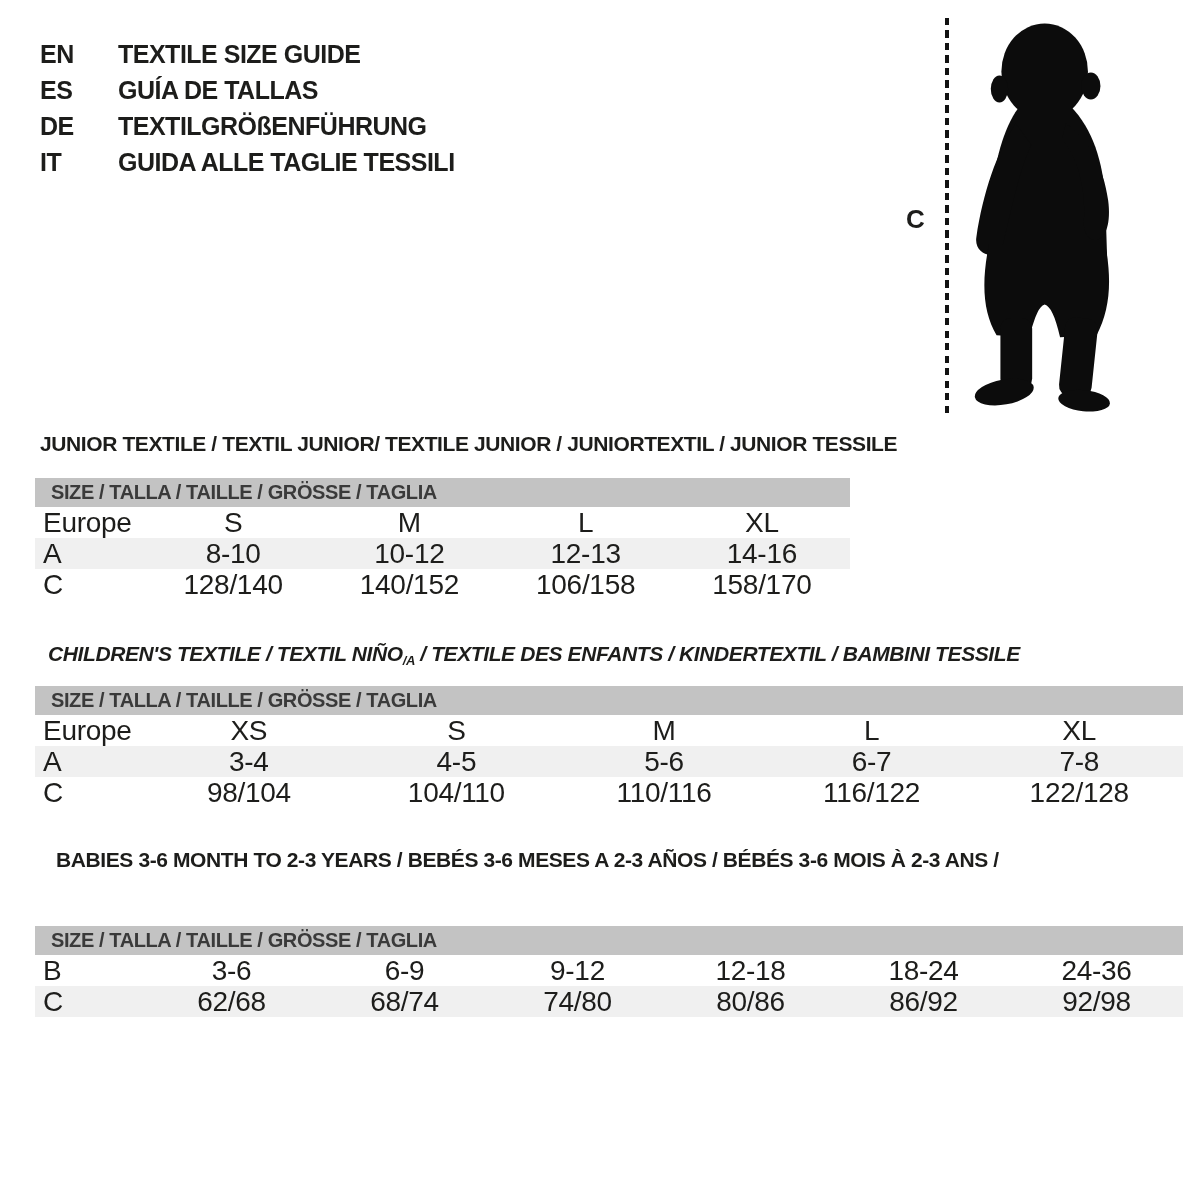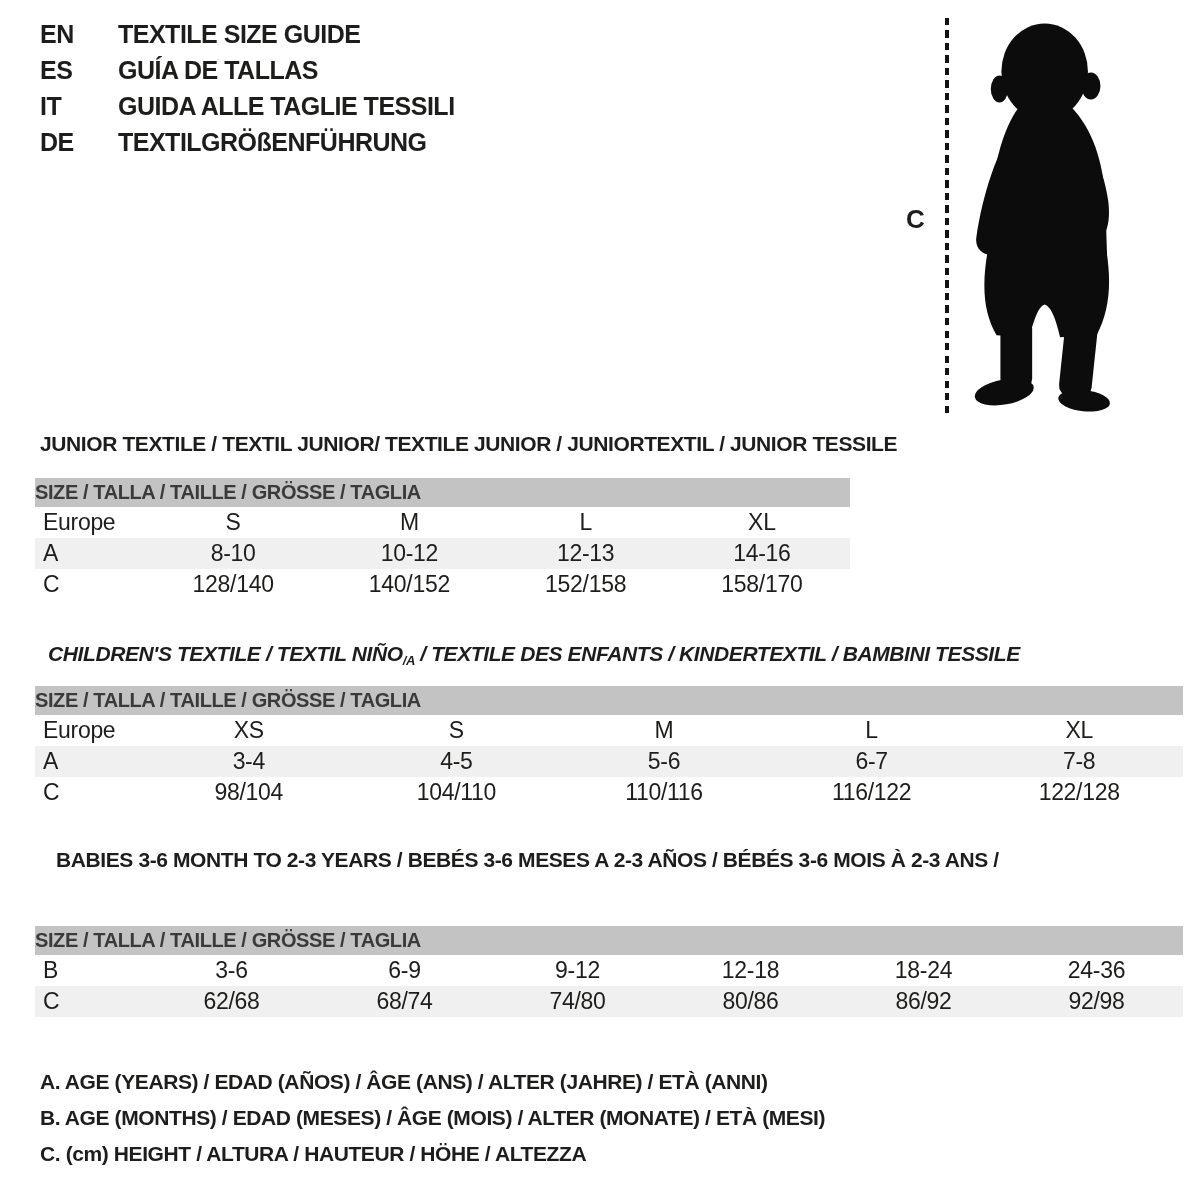--- a/index.html
+++ b/index.html
@@ -5,21 +5,21 @@
   html, body { margin:0; padding:0; }
   body {
     width:1200px; height:1200px;
     background:#ffffff;
     font-family:"Liberation Sans", sans-serif;
     color:#1d1d1b;
   }
   .page { position:relative; width:1200px; height:1200px; overflow:hidden; background:#ffffff; }
 
   
-  .lang-list { position:absolute; left:40px; top:16px; }
+  .lang-list { position:absolute; left:40px; top:36px; }
   .lang-row { display:flex; align-items:center; height:36px; }
   .lang-code, .lang-label {
     font-weight:bold; font-size:25px; letter-spacing:-0.5px; white-space:nowrap;
   }
   .lang-code { width:78px; }
 
   
   .figure-c {
     position:absolute; left:906px; top:204px;
     font-weight:bold; font-size:26px;
@@ -41,23 +41,23 @@
   .sub { font-size:13px; vertical-align:-4px; }
 
   
   .table { position:absolute; }
   .junior-table   { left:35px; top:478px; width:815px; }
   .children-table { left:35px; top:686px; width:1148px; }
   .babies-table   { left:35px; top:926px; width:1148px; }
   .size-bar {
     height:29px; line-height:29px; background:#c3c3c3;
     font-weight:bold; font-size:20px; color:#3a3a3a;
-    padding-left:0; letter-spacing:-0.4px;
+    padding-left:16px; letter-spacing:-0.4px;
   }
-  .t-row { display:flex; align-items:center; height:31px; font-size:23px; letter-spacing:-0.3px; }
+  .t-row { display:flex; align-items:center; height:31px; font-size:28px; letter-spacing:-0.3px; }
   .t-row.shaded { background:#f0f0f0; }
   .c-label { width:102px; padding-left:8px; flex:0 0 auto; }
   .c-data  { flex:1 1 0; text-align:center; }
 
   
   .legend { position:absolute; left:40px; top:1064px; }
   .legend-line {
     font-weight:bold; font-size:21px; letter-spacing:-0.4px;
     line-height:36px; white-space:nowrap;
   }
@@ -70,26 +70,26 @@
   <div class="lang-list">
     <div class="lang-row">
       <span class="lang-code">EN</span>
       <span class="lang-label">TEXTILE SIZE GUIDE</span>
     </div>
     <div class="lang-row">
       <span class="lang-code">ES</span>
       <span class="lang-label">GUÍA DE TALLAS</span>
     </div>
     <div class="lang-row">
+      <span class="lang-code">DE</span>
+      <span class="lang-label">TEXTILGRÖßENFÜHRUNG</span>
+    </div>
+    <div class="lang-row">
       <span class="lang-code">IT</span>
       <span class="lang-label">GUIDA ALLE TAGLIE TESSILI</span>
-    </div>
-    <div class="lang-row">
-      <span class="lang-code">DE</span>
-      <span class="lang-label">TEXTILGRÖßENFÜHRUNG</span>
     </div>
   </div>
 
   <span class="figure-c">C</span>
   <div class="dashed-line"></div>
   <svg class="baby-svg" viewBox="0 0 185 410" xmlns="http://www.w3.org/2000/svg">
     <g fill="#0c0c0c">
       <ellipse cx="88" cy="56" rx="45" ry="50"></ellipse>
       <ellipse cx="41" cy="74" rx="9" ry="14"></ellipse>
       <ellipse cx="136" cy="71" rx="10" ry="14"></ellipse>
@@ -118,21 +118,21 @@
       <span class="c-label">A</span>
       <span class="c-data">8-10</span>
       <span class="c-data">10-12</span>
       <span class="c-data">12-13</span>
       <span class="c-data">14-16</span>
     </div>
     <div class="t-row">
       <span class="c-label">C</span>
       <span class="c-data">128/140</span>
       <span class="c-data">140/152</span>
-      <span class="c-data">152/158</span>
+      <span class="c-data">106/158</span>
       <span class="c-data">158/170</span>
     </div>
   </div>
 
   <h2 class="sec-title children-title"><span>CHILDREN'S TEXTILE / TEXTIL NIÑO</span><span class="sub">/A</span><span> / TEXTILE DES ENFANTS / KINDERTEXTIL / BAMBINI TESSILE</span></h2>
   <div class="table children-table">
     <div class="size-bar">SIZE / TALLA / TAILLE / GRÖSSE / TAGLIA</div>
     <div class="t-row">
       <span class="c-label">Europe</span>
       <span class="c-data">XS</span>
@@ -177,19 +177,14 @@
       <span class="c-label">C</span>
       <span class="c-data">62/68</span>
       <span class="c-data">68/74</span>
       <span class="c-data">74/80</span>
       <span class="c-data">80/86</span>
       <span class="c-data">86/92</span>
       <span class="c-data">92/98</span>
     </div>
   </div>
 
-  <div class="legend">
-    <div class="legend-line">A. AGE (YEARS) / EDAD (AÑOS) / ÂGE (ANS) / ALTER (JAHRE) / ETÀ (ANNI)</div>
-    <div class="legend-line">B. AGE (MONTHS) / EDAD (MESES) / ÂGE (MOIS) / ALTER (MONATE) / ETÀ (MESI)</div>
-    <div class="legend-line">C. (cm) HEIGHT / ALTURA / HAUTEUR / HÖHE / ALTEZZA</div>
-  </div>
 
 </div>
 
 </body></html>

